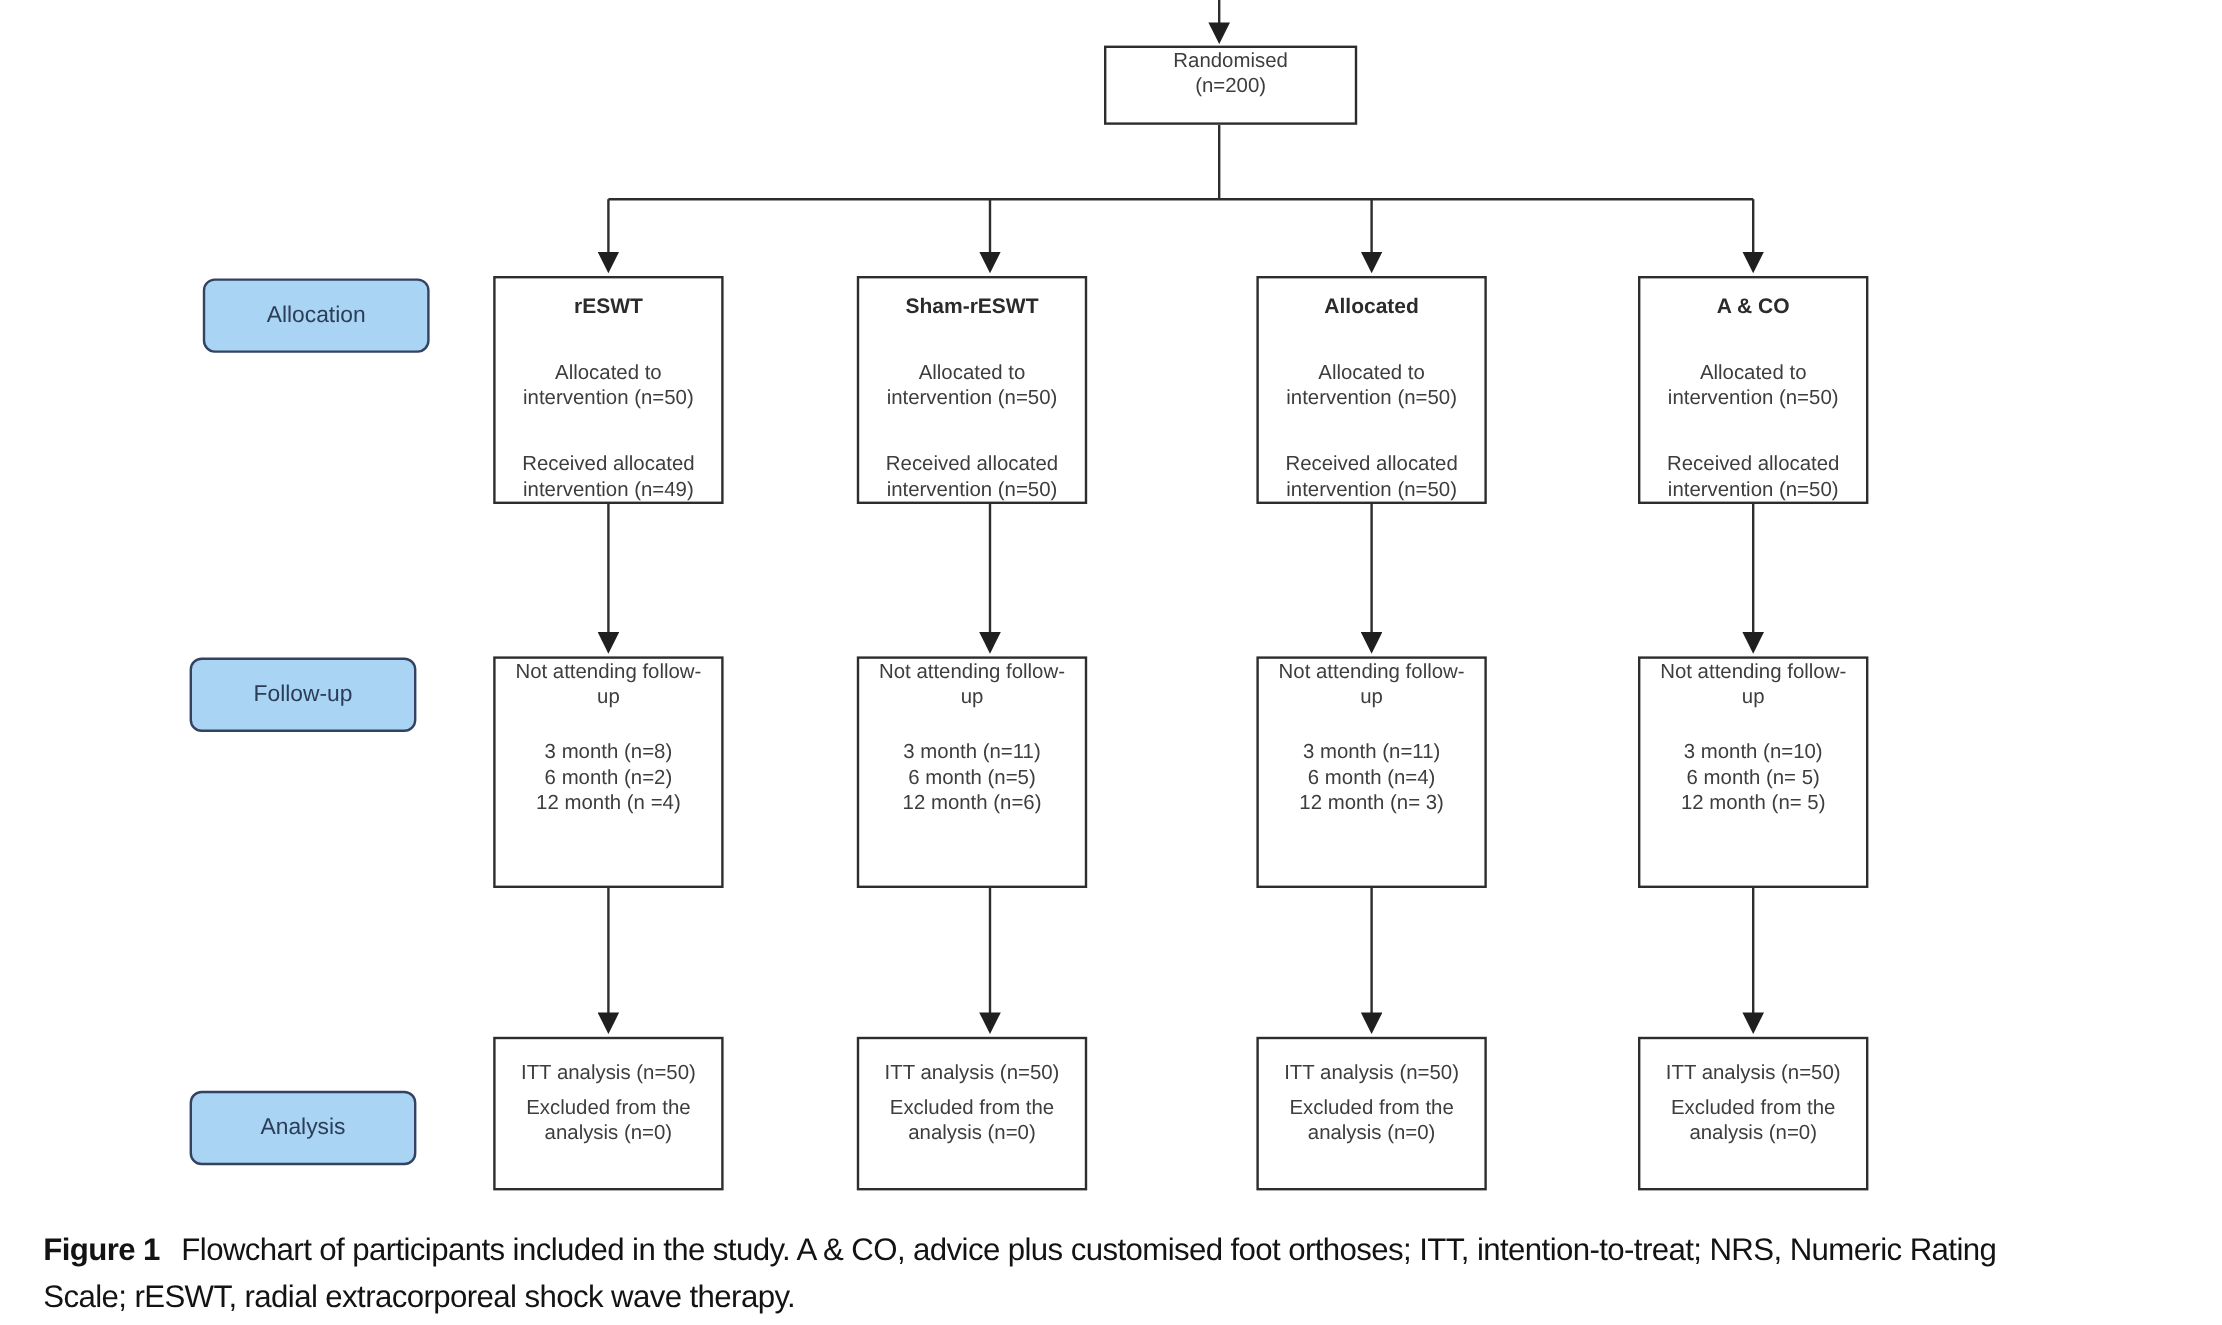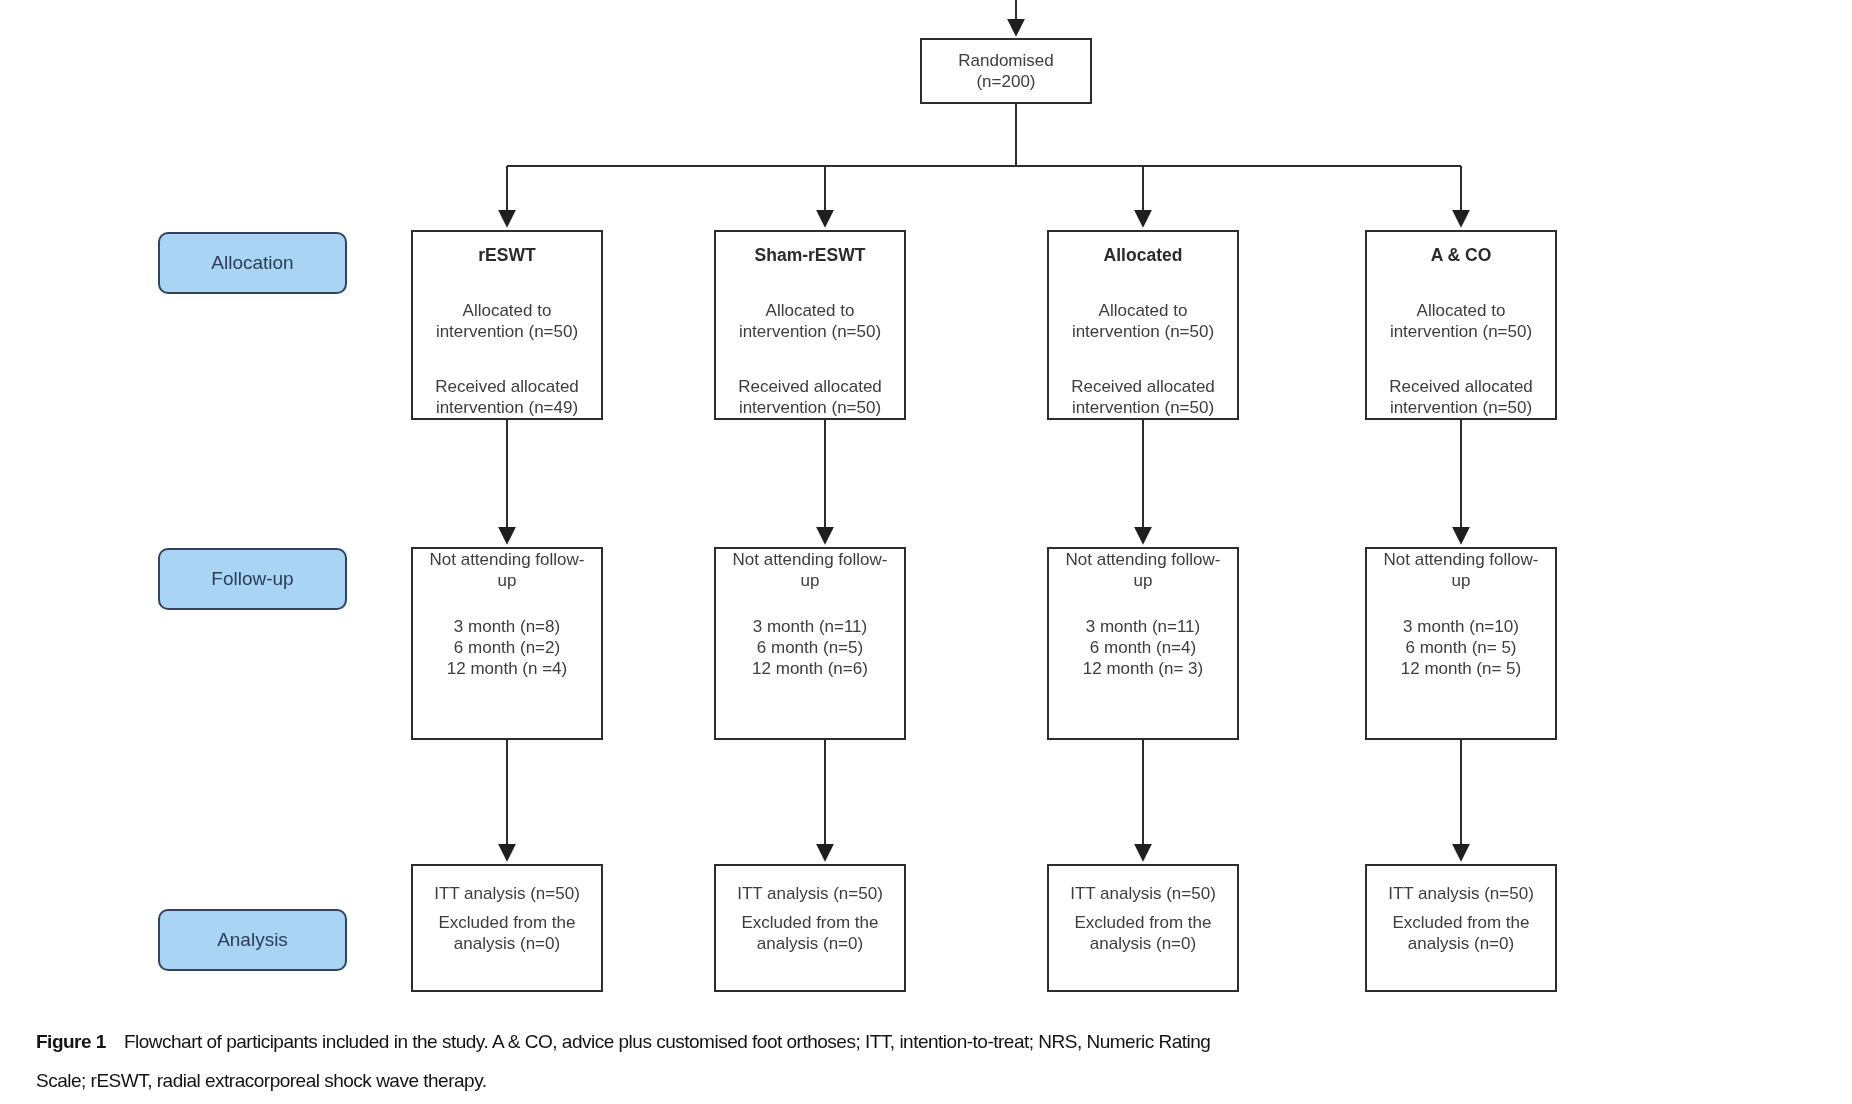--- a/index.html
+++ b/index.html
@@ -24,22 +24,22 @@
     flex-direction: column;
     align-items: center;
     text-align: center;
     color: var(--text, #3d3d3d);
     font-size: 17px;
     line-height: 21px;
   }
   .multiline { white-space: pre-line; }
 
   .top-node {
-    left: 920px; top: 38px; width: 172px; height: 66px;
-    justify-content: center;
+    left: 920px; top: 38px; width: 211px; height: 66px;
+    justify-content: flex-start;
   }
 
   .col1 { left: 411px; }
   .col2 { left: 714px; }
   .col3 { left: 1047px; }
   .col4 { left: 1365px; }
 
   .alloc    { top: 230px; height: 190px; padding-top: 13px; gap: 34px; }
   .follow   { top: 547px; height: 193px; gap: 25px; }
   .analysis { top: 864px; height: 128px; padding-top: 17px; gap: 8px; }
@@ -54,30 +54,30 @@
     height: 62px;
     background: var(--stage-fill, #a9d4f3);
     border: 2.5px solid var(--stage-border, #344261);
     border-radius: 10px;
     display: flex;
     align-items: center;
     justify-content: center;
     font-size: 19px;
     color: #2c3d58;
   }
-  .stage-allocation { top: 232px; }
+  .stage-allocation { top: 232px; margin-left: 11px; }
   .stage-followup   { top: 548px; }
   .stage-analysis   { top: 865px; margin-top: 44px; }
 
   .caption {
     position: absolute;
     left: 36px;
     top: 1022px;
     color: #131313;
-    font-size: 19px;
+    font-size: 26px;
     line-height: 39px;
     letter-spacing: -0.5px;
     white-space: nowrap;
   }
   .cap-label { font-weight: bold; margin-right: 18px; }
 </style>
 </head>
 <body>
 
 <div class="canvas" style="--stage-fill: #a9d4f3; --stage-border: #344261; --box-border: #2d2d2d; --connector: #2d2d2d; --text: #3d3d3d;">

